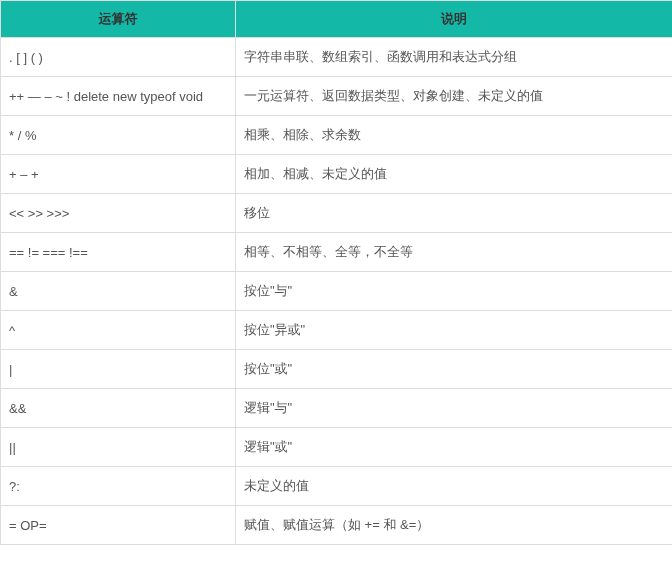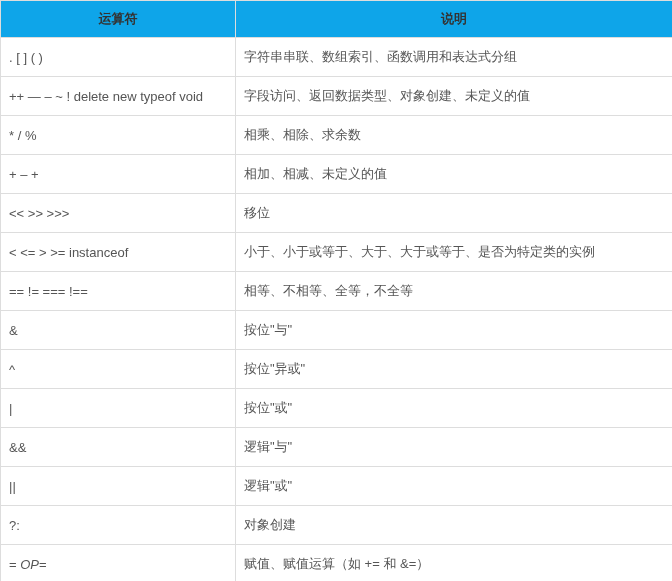--- a/index.html
+++ b/index.html
@@ -16,29 +16,29 @@
     table-layout: fixed;
   }
   th, td {
     border: 1px solid #ddd;
     padding: 10px 8px;
     text-align: left;
     vertical-align: middle;
     word-wrap: break-word;
   }
   th {
-    background: #0ea5e9;
+    background: #14b8a6;
     color: #333;
     text-align: center;
     font-weight: bold;
     padding: 9px 8px;
   }
   col.col-op { width: 235px; }
   col.col-desc { width: 437px; }
-  .italic { font-style: italic; }
+  .italic { }
 </style>
 </head>
 <body>
 
 <table>
   <colgroup>
     <col class="col-op">
     <col class="col-desc">
   </colgroup>
   <thead>
@@ -47,37 +47,33 @@
       <th>说明</th>
     </tr>
   </thead>
   <tbody>
       <tr>
         <td>. [ ] ( )</td>
         <td>字符串串联、数组索引、函数调用和表达式分组</td>
       </tr>
       <tr>
         <td>++ — – ~ ! delete new typeof void</td>
-        <td>字段访问、返回数据类型、对象创建、未定义的值</td>
+        <td>一元运算符、返回数据类型、对象创建、未定义的值</td>
       </tr>
       <tr>
         <td>* / %</td>
         <td>相乘、相除、求余数</td>
       </tr>
       <tr>
         <td>+ – +</td>
         <td>相加、相减、未定义的值</td>
       </tr>
       <tr>
         <td>&lt;&lt; &gt;&gt; &gt;&gt;&gt;</td>
         <td>移位</td>
-      </tr>
-      <tr>
-        <td>&lt; &lt;= &gt; &gt;= instanceof</td>
-        <td>小于、小于或等于、大于、大于或等于、是否为特定类的实例</td>
       </tr>
       <tr>
         <td>== != === !==</td>
         <td>相等、不相等、全等，不全等</td>
       </tr>
       <tr>
         <td>&amp;</td>
         <td>按位"与"</td>
       </tr>
       <tr>
@@ -91,20 +87,20 @@
       <tr>
         <td>&amp;&amp;</td>
         <td>逻辑"与"</td>
       </tr>
       <tr>
         <td>||</td>
         <td>逻辑"或"</td>
       </tr>
       <tr>
         <td>?:</td>
-        <td>对象创建</td>
+        <td>未定义的值</td>
       </tr>
       <tr>
         <td>= <span class="italic">OP</span>=</td>
         <td>赋值、赋值运算（如 += 和 &amp;=）</td>
       </tr>
     </tbody>
 </table>
 
 </body></html>

